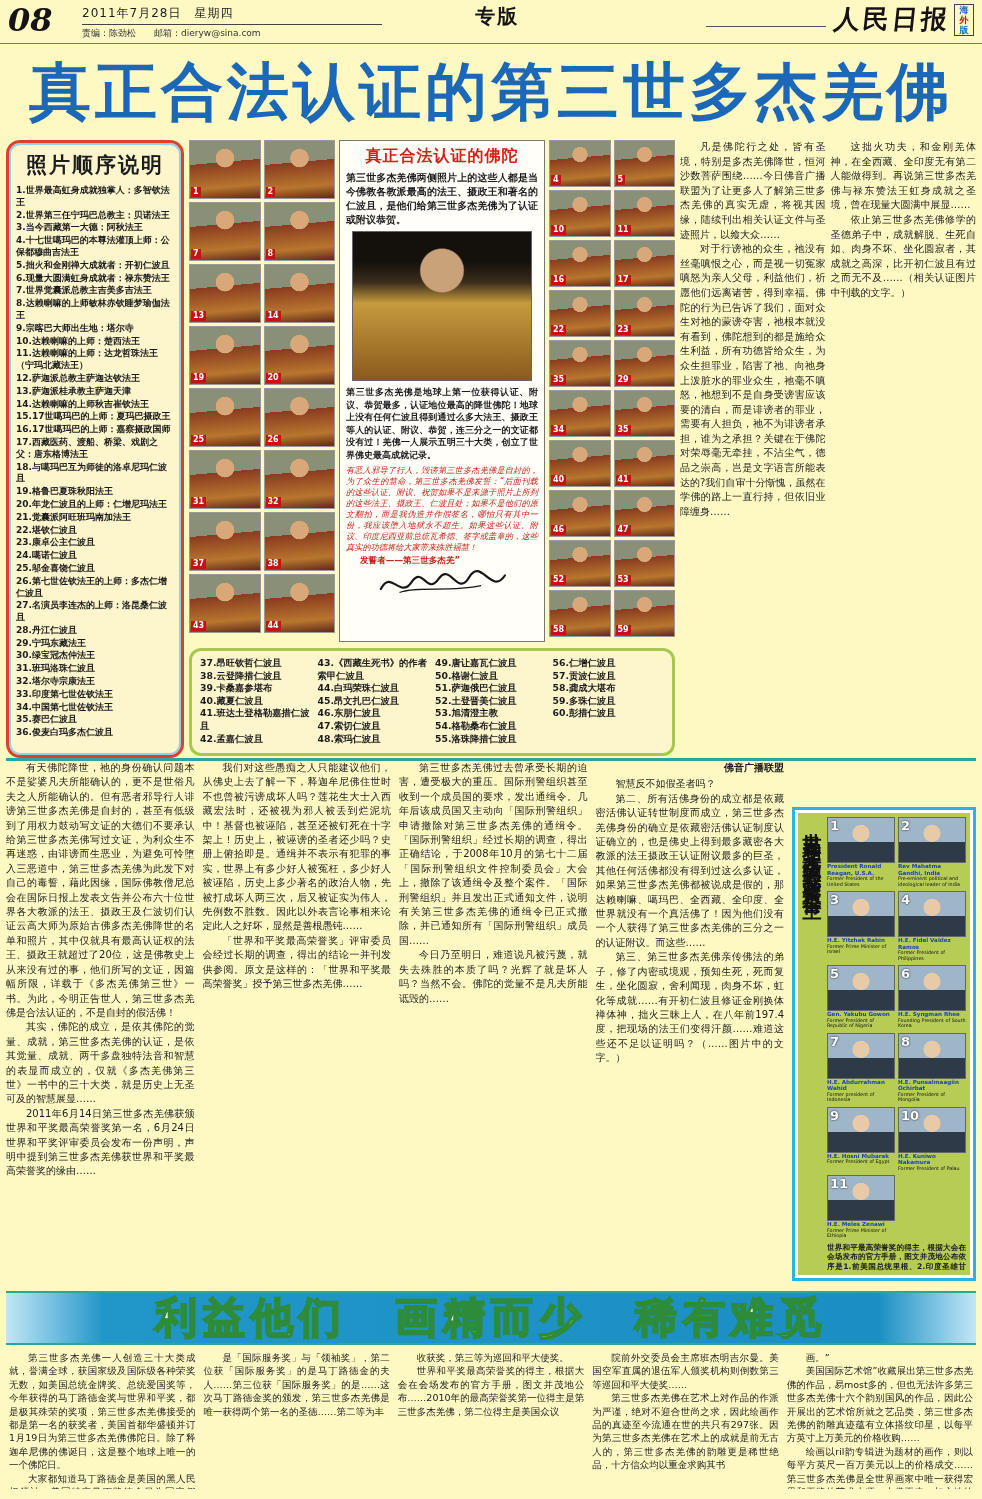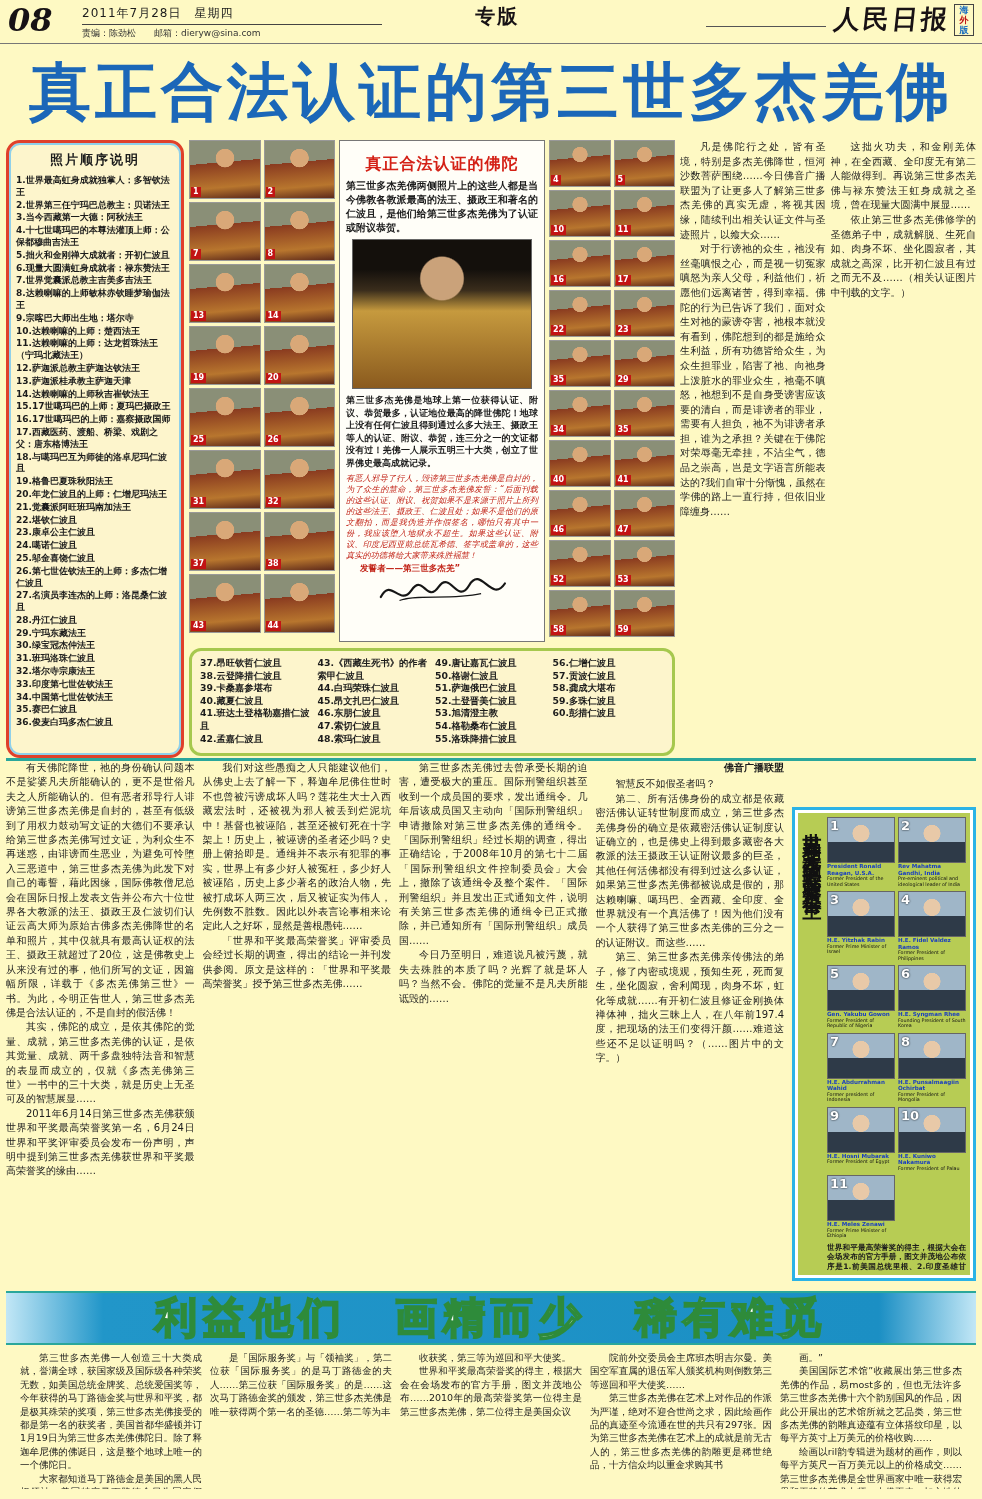--- a/index.html
+++ b/index.html
@@ -22,35 +22,35 @@
               align-items:center;font-size:9px;line-height:10px;font-weight:700;}
   .mast-badge .b1,.mast-badge .b3{color:#1b6fc0;} .mast-badge .b2{color:#c01818;}
   
   .headline{height:96px;display:flex;align-items:center;justify-content:center;
             font-family:"DejaVu Serif","Liberation Serif",serif;font-weight:900;
             font-size:62px;color:#1b67b8;letter-spacing:4px;white-space:nowrap;}
   
   .top{display:flex;height:618px;padding:0 6px;gap:5px;box-sizing:border-box;}
   .listbox{width:178px;flex:none;background:#fdf5cc;border:3px solid #e0402a;border-radius:14px;
            box-shadow:inset 0 0 0 2px #8fd0ea;padding:8px 7px;box-sizing:border-box;overflow:hidden;}
-  .listbox h2{margin:0 0 6px 0;text-align:center;font-size:13px;font-weight:900;letter-spacing:2px;}
+  .listbox h2{margin:0 0 6px 0;text-align:center;font-size:21px;font-weight:900;letter-spacing:2px;}
   .plist{font-size:9px;line-height:11.8px;font-weight:700;}
   .plist div{margin-bottom:1px;}
   .zone{width:486px;flex:none;display:flex;flex-direction:column;}
   .zone-row{display:flex;gap:4px;height:502px;}
   .strip{display:grid;grid-template-columns:1fr 1fr;gap:3px;}
   .strip-l{width:146px;flex:none;grid-auto-rows:59px;}
   .strip-r{width:126px;flex:none;grid-auto-rows:47px;}
   .photo{position:relative;border:1px solid #999;
      background:radial-gradient(circle at 50% 30%,#d9a878 0 17%,rgba(0,0,0,0) 18%),
                 linear-gradient(175deg,#8a8f77 0 38%,#8a3b20 38%,#b8762e 78%,#5e2a1a 100%);}
   .num{position:absolute;left:1px;bottom:1px;background:#c21414;color:#fff;font-size:8px;
        font-weight:700;padding:0 2px;line-height:10px;}
   
-  .cert{width:206px;flex:none;border:1px solid #777;padding:13px 6px;box-sizing:border-box;
+  .cert{width:206px;flex:none;border:1px solid #777;padding:5px 6px;box-sizing:border-box;
         background:#fffef8;overflow:hidden;}
   .cert h3{margin:0 0 4px 0;color:#d42015;font-size:16px;font-weight:900;text-align:center;letter-spacing:1px;}
   .cert .p1{font-size:10px;font-weight:800;line-height:14px;text-align:justify;margin:0 0 4px 0;}
   .portrait{height:148px;border:1px solid #666;margin:0 6px 5px 6px;
      background:radial-gradient(circle at 50% 26%,#caa27a 0 15%,rgba(0,0,0,0) 16%),
                 linear-gradient(180deg,#14100c 0 20%,#3a2d1c 34%,#c69a3e 48%,#8a5a1e 100%);}
   .cert .p2{font-size:9px;font-weight:700;line-height:12.5px;text-align:justify;margin:0 0 4px 0;}
   .oath{font-size:8.2px;line-height:11px;color:#c22418;font-style:italic;text-align:justify;margin:0;}
   .signer{font-size:8.6px;color:#c22418;font-weight:700;margin:2px 0 0 14px;}
   .sig{display:block;margin:0 auto;}
@@ -83,21 +83,21 @@
   .lgrid{display:grid;grid-template-columns:1fr 1fr;gap:3px;}
   .leader{margin:0;}
   .lphoto{position:relative;height:44px;border:1px solid #666;
      background:radial-gradient(circle at 50% 35%,#e8c9a8 0 19%,rgba(0,0,0,0) 20%),
                 linear-gradient(#9fb6c8 0 55%,#2e3a48 55%);}
   .lnum{position:absolute;left:2px;top:0;color:#fff;font-weight:900;font-size:13px;text-shadow:0 0 2px #000;}
   .lname{font-size:5.6px;font-weight:700;color:#1a3fbf;line-height:6.5px;}
   .ltitle{font-size:4.8px;color:#111;line-height:5.5px;margin-bottom:1px;}
   .pcap{font-size:7.6px;line-height:9.8px;font-weight:700;text-align:justify;margin-top:3px;}
   
-  .bottom{display:flex;gap:8px;height:146px;padding:4px 20px;box-sizing:border-box;}
+  .bottom{display:flex;gap:8px;height:146px;padding:4px 9px;box-sizing:border-box;}
   .bcol{flex:1;font-size:9.5px;line-height:13.4px;text-align:justify;overflow:hidden;}
   .bcol p{margin:0;text-indent:2em;}
 </style>
 </head>
 <body>
 
 <div class="page">
 
   <div class="hdr" style="border-bottom:1px solid #777;">
     <div class="pageno">08</div>

